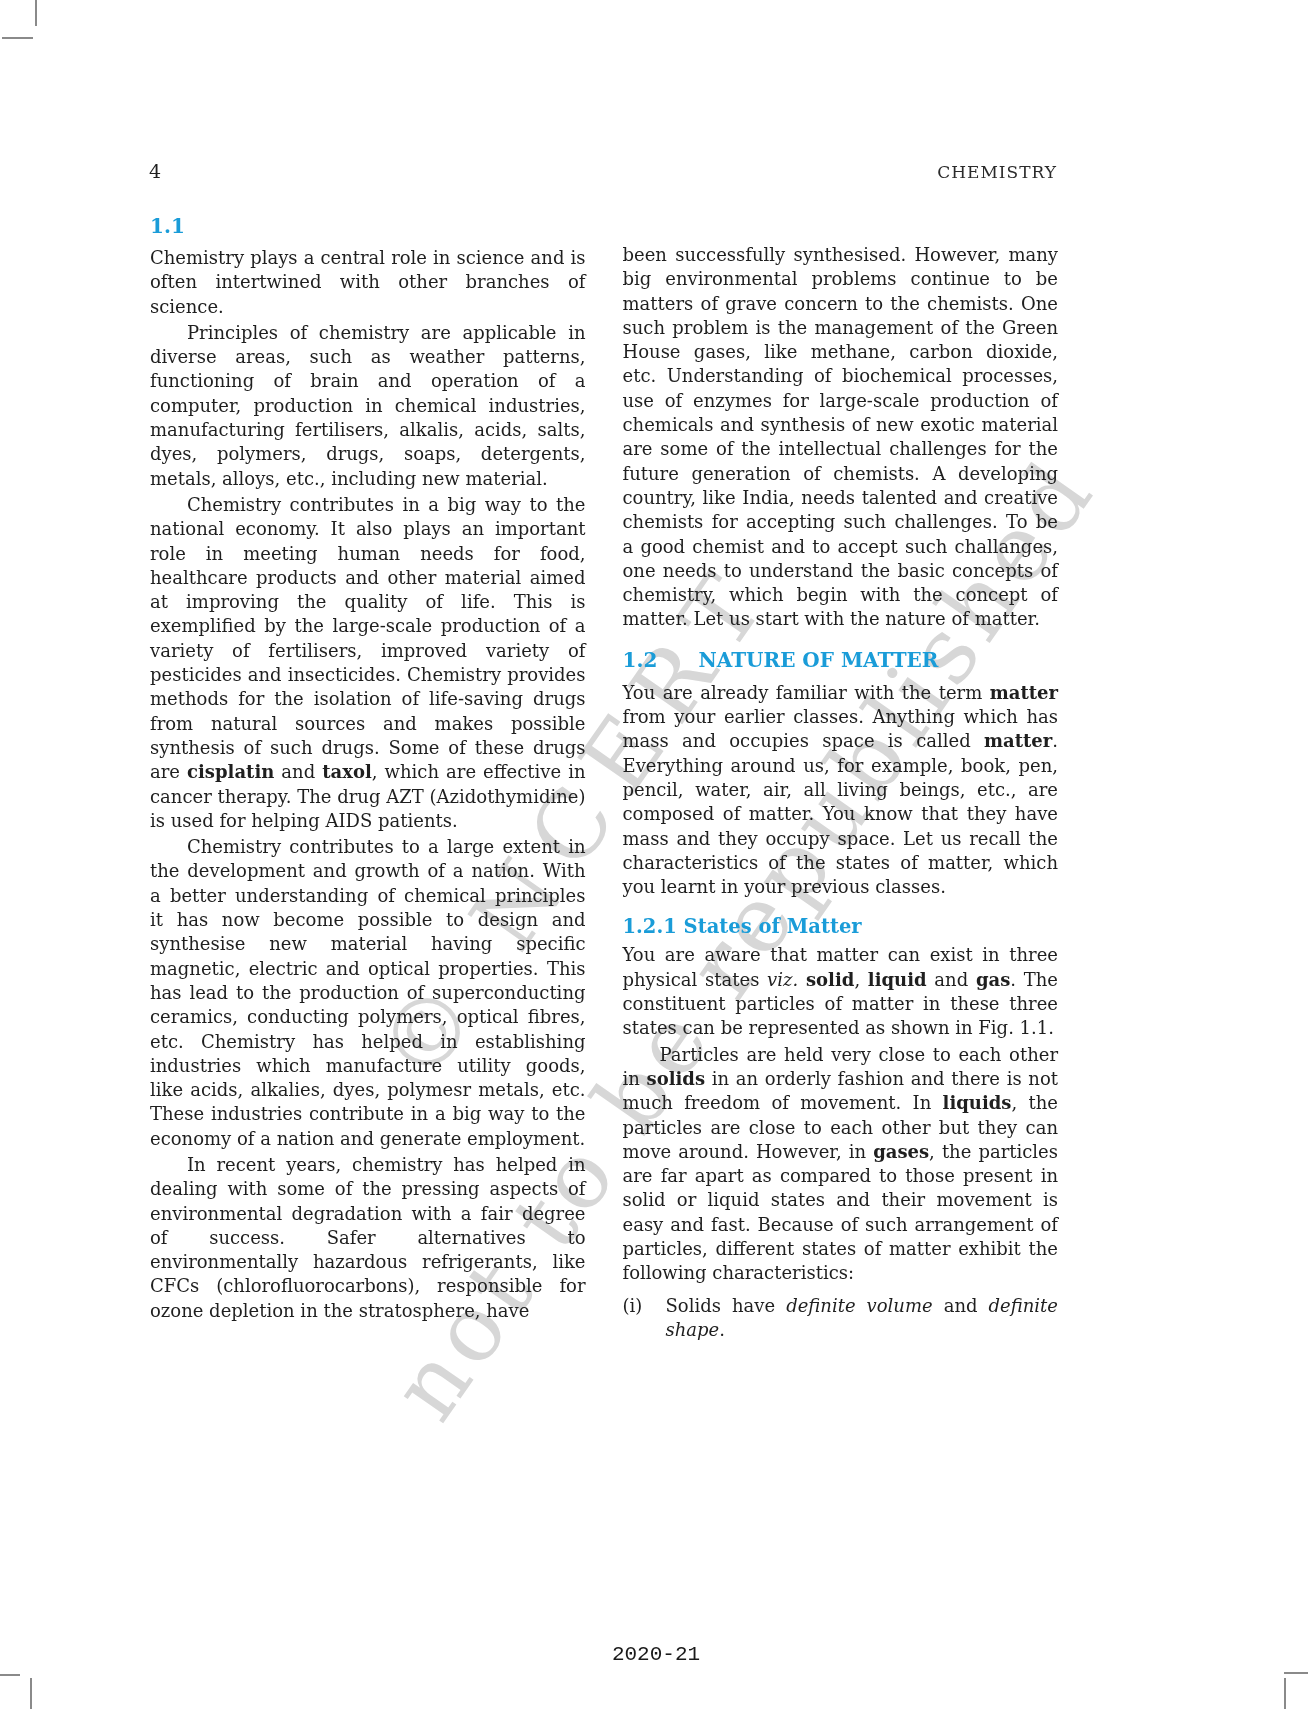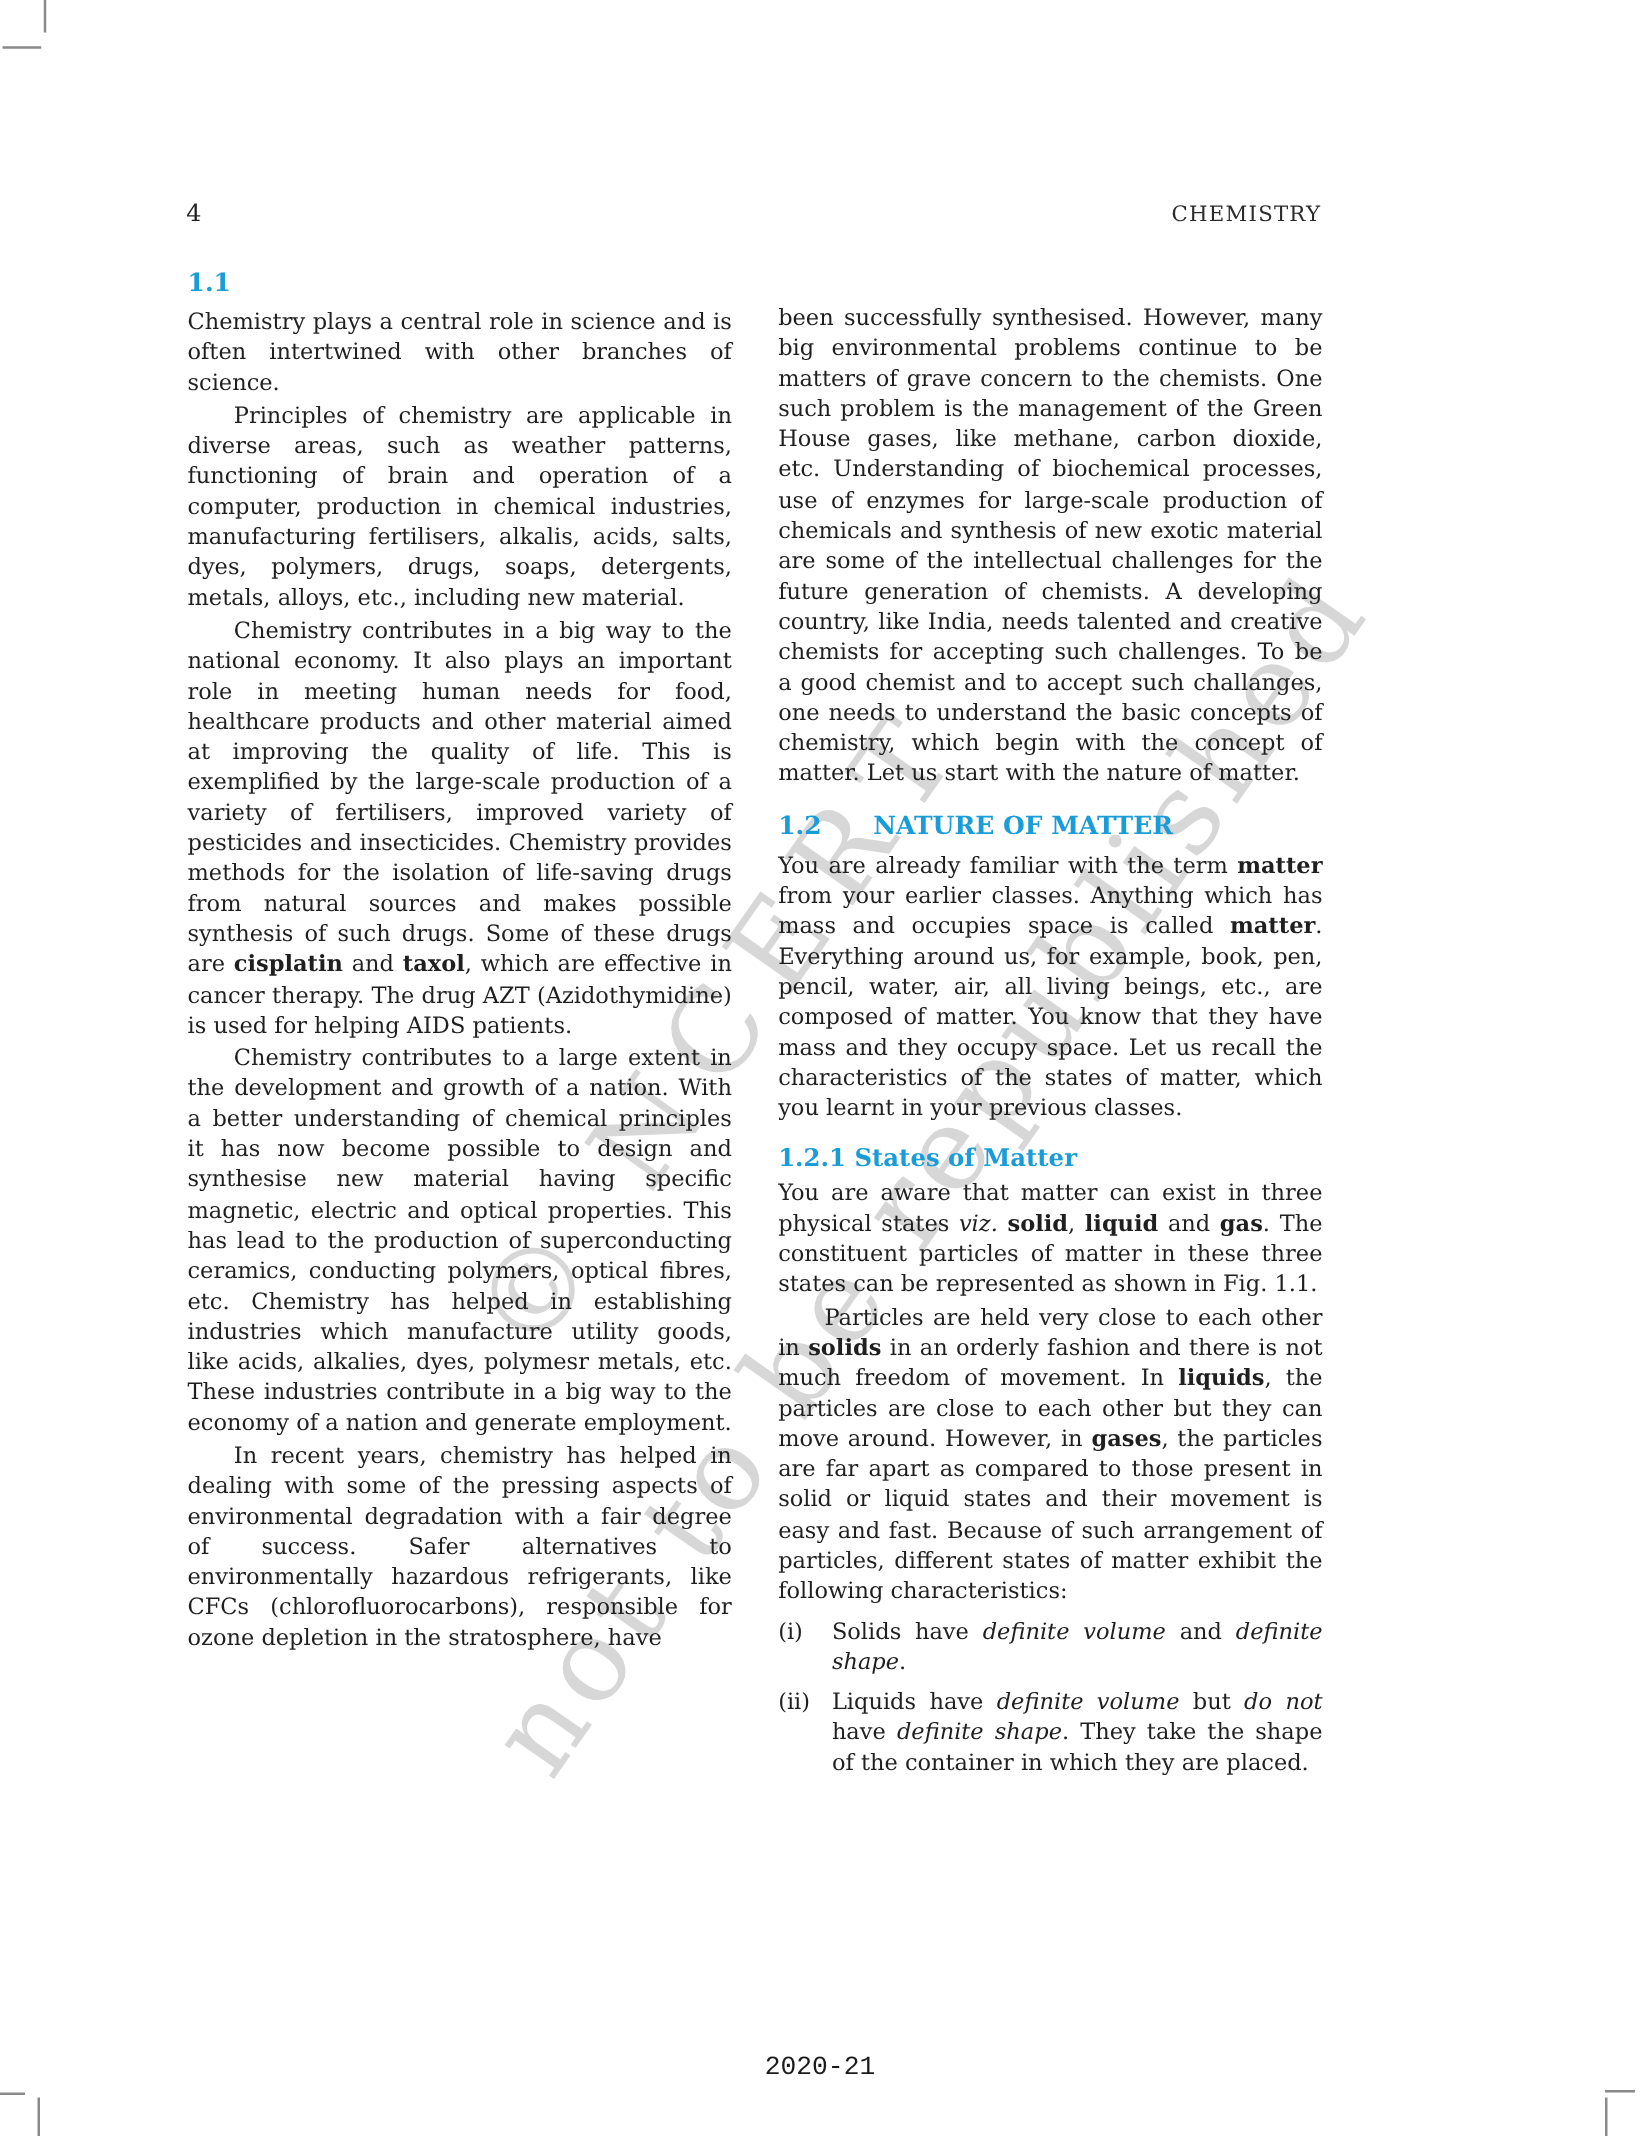--- a/index.html
+++ b/index.html
@@ -94,23 +94,19 @@
         <span class="sec-title">NATURE OF MATTER</span>
       </h2>
       <p class="par"><span>You are already familiar with the term </span><span class="b">matter</span><span> from your earlier classes. Anything which has mass and occupies space is called </span><span class="b">matter</span><span>. Everything around us, for example, book, pen, pencil, water, air, all living beings, etc., are composed of matter. You know that they have mass and they occupy space. Let us recall the characteristics of the states of matter, which you learnt in your previous classes.</span></p>
       <h3 class="subsec">1.2.1 States of Matter</h3>
       <p class="par"><span>You are aware that matter can exist in three physical states </span><span class="i">viz.</span><span> </span><span class="b">solid</span><span>, </span><span class="b">liquid</span><span> and </span><span class="b">gas</span><span>. The constituent particles of matter in these three states can be represented as shown in Fig. 1.1.</span></p>
       <p class="par indent"><span>Particles are held very close to each other in </span><span class="b">solids</span><span> in an orderly fashion and there is not much freedom of movement. In </span><span class="b">liquids</span><span>, the particles are close to each other but they can move around. However, in </span><span class="b">gases</span><span>, the particles are far apart as compared to those present in solid or liquid states and their movement is easy and fast. Because of such arrangement of particles, different states of matter exhibit the following characteristics:</span></p>
       <div class="list-item">
         <span class="marker">(i)</span>
         <span class="li-text"><span>Solids have </span><span class="i">definite volume</span><span> and </span><span class="i">definite shape</span><span>.</span></span>
       </div>
-      <div class="list-item">
-        <span class="marker">(ii)</span>
-        <span class="li-text"><span>Liquids have </span><span class="i">definite volume</span><span> but </span><span class="i">do not</span><span> have </span><span class="i">definite shape</span><span>. They take the shape of the container in which they are placed.</span></span>
-      </div>
     </div>
 
   </div>
 
   <div class="footer-year">2020-21</div>
 
 </div>
 
 </body></html>

